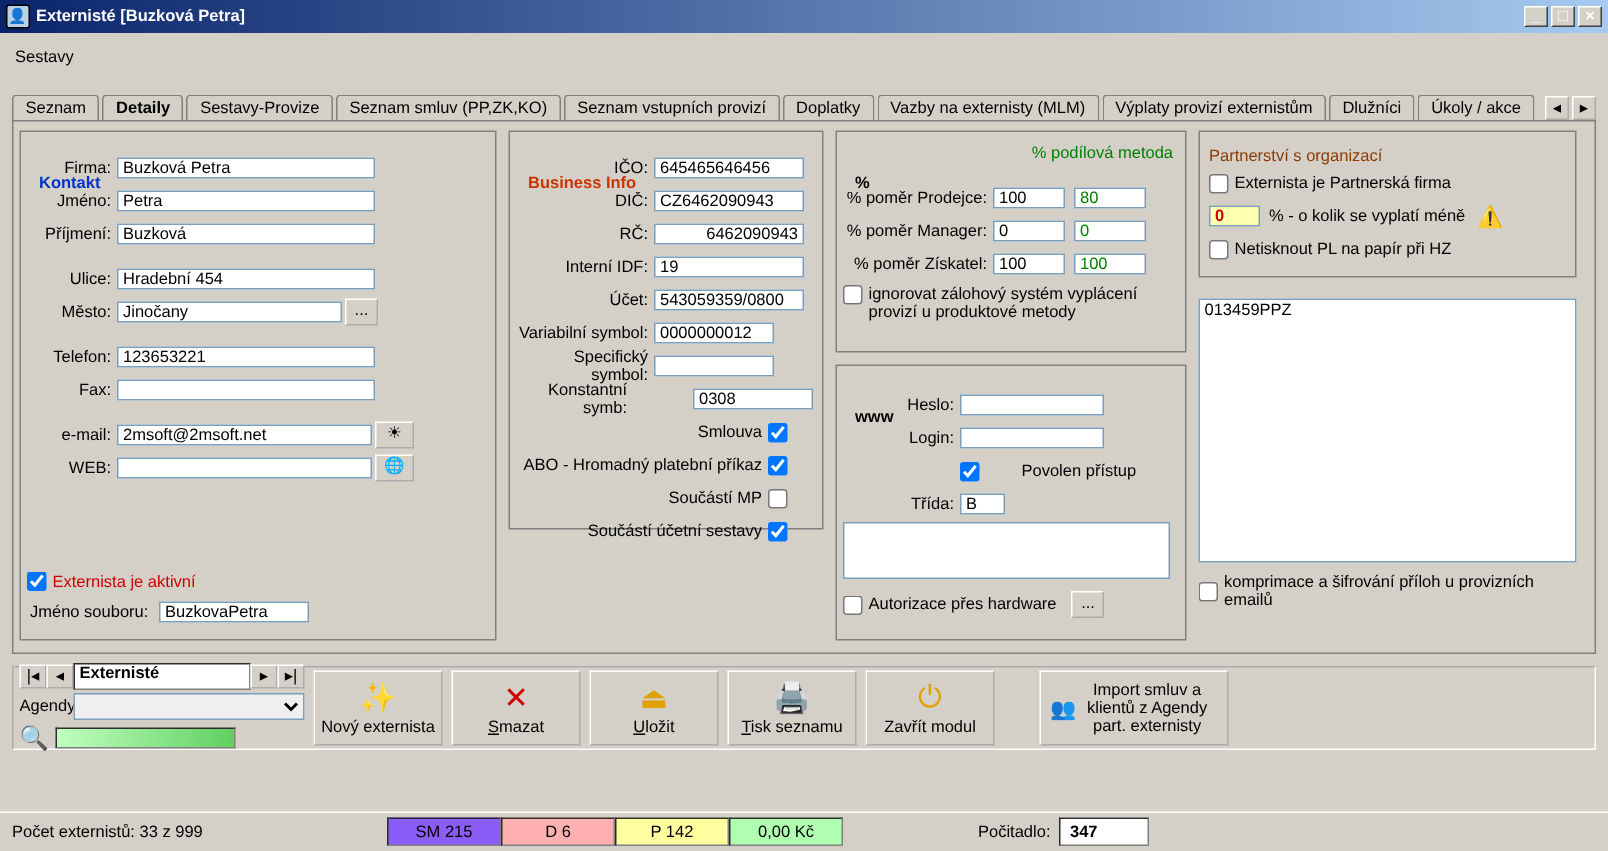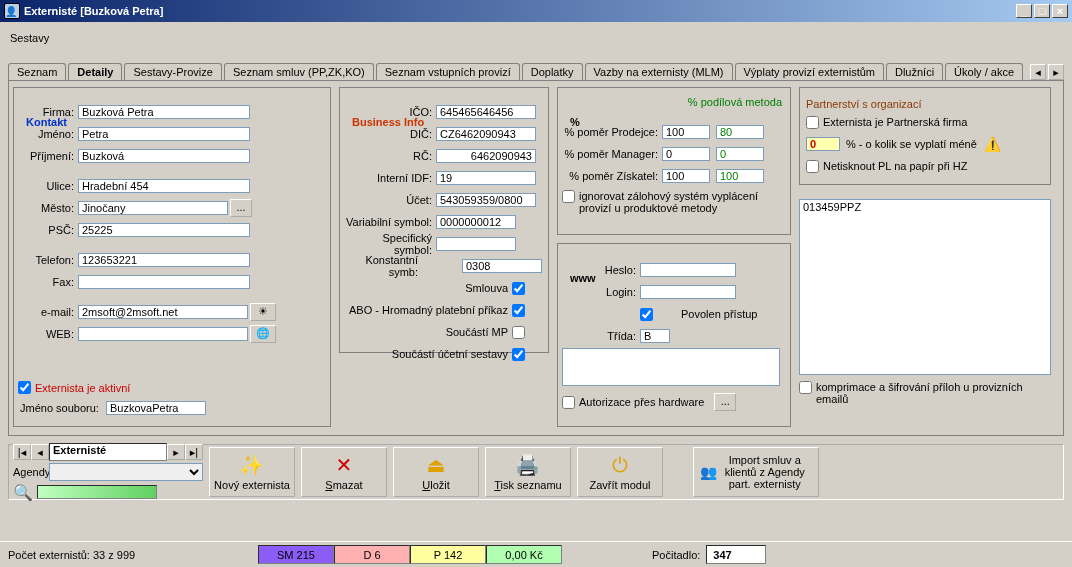--- a/index.html
+++ b/index.html
@@ -113,24 +113,20 @@
       <div style="height:6px;"></div>
       <div class="row">
           <div class="lbl" style="width:60px;">Ulice:</div>
           <input type="text" style="width: 172px;" value="Hradební 454">
         </div>
       <div class="row">
           <div class="lbl" style="width:60px;">Město:</div>
           <input type="text" style="width: 150px;" value="Jinočany">
           <div class="dots">...</div>
         </div>
-      <div class="row">
-          <div class="lbl" style="width:60px;">PSČ:</div>
-          <input type="text" style="width: 172px;" value="25225">
-        </div>
       <div style="height:6px;"></div>
       <div class="row">
           <div class="lbl" style="width:60px;">Telefon:</div>
           <input type="text" style="width: 172px;" value="123653221">
         </div>
       <div class="row">
           <div class="lbl" style="width:60px;">Fax:</div>
           <input type="text" style="width: 172px;" value="">
         </div>
       <div style="height:6px;"></div>
@@ -280,21 +276,21 @@
           <span>Netisknout PL na papír při HZ</span>
         </div>
     </div>
   </div>
 
   <div style="position:absolute; left:790px; top:118px; width:252px;">
     <div style="position:relative;">
       <textarea style="width: 252px; height: 176px;"></textarea>
       <div style="position:absolute; left:4px; top:2px;">013459PPZ</div>
     </div>
-    <div style="display:flex; align-items:flex-start; margin-top:4px;">
+    <div style="display:flex; align-items:center; margin-top:4px;">
         <input type="checkbox" style="">
         <span style="line-height:12px;">komprimace a šifrování příloh u provizních emailů</span>
       </div>
   </div>
 
 </div>
 
 <div class="toolbar">
   <div class="navblk">
     <div class="navrow">

